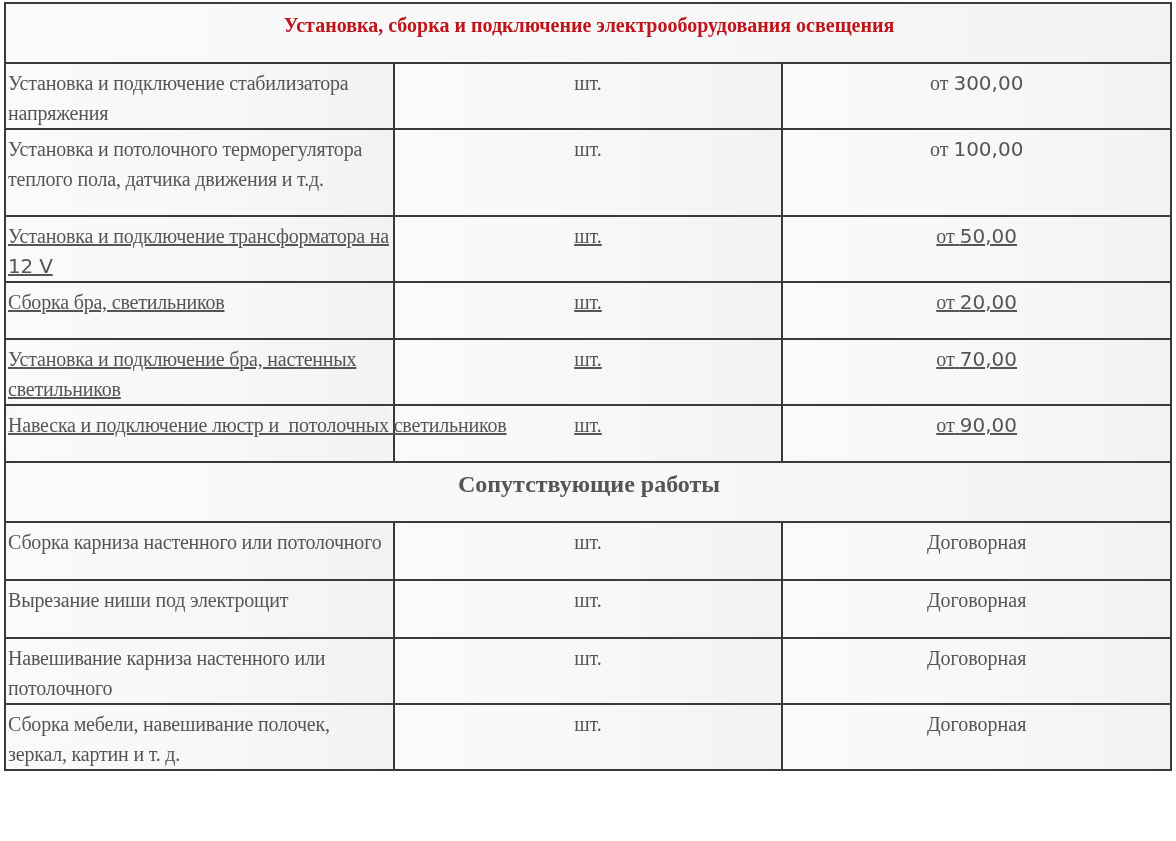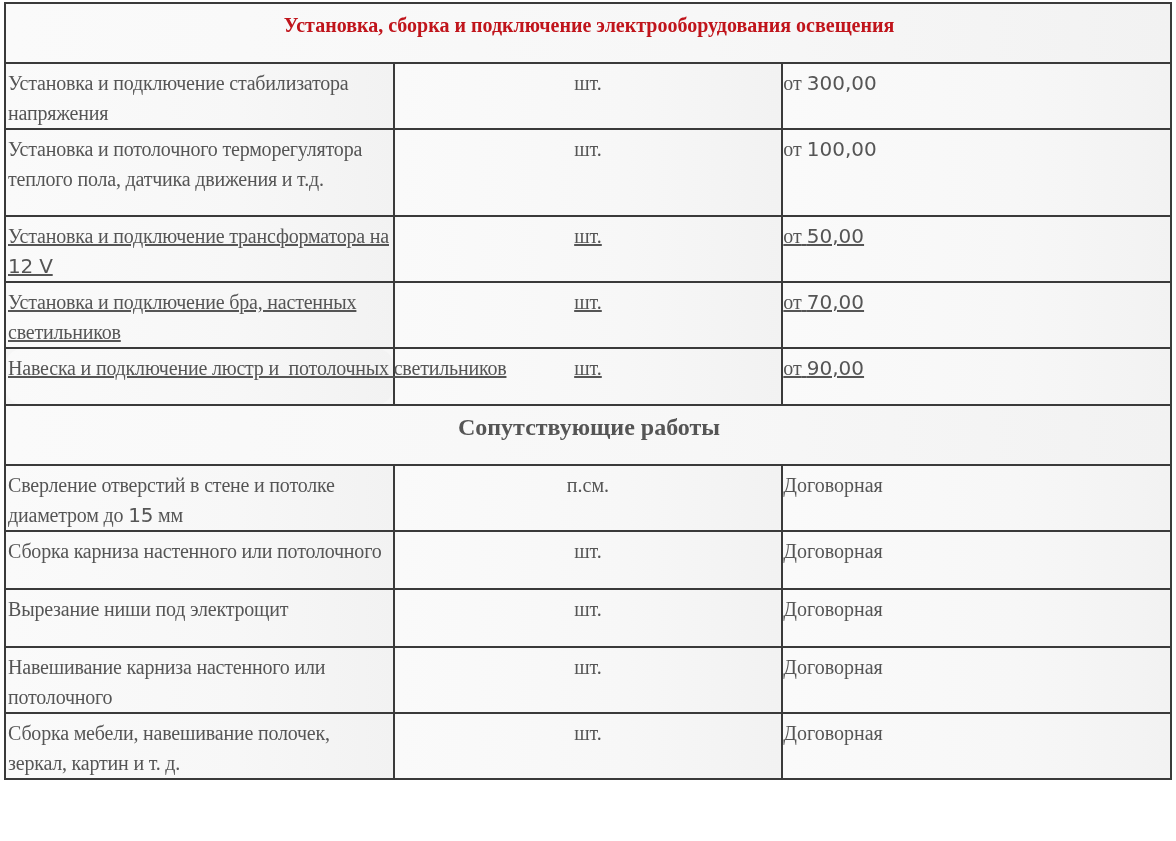--- a/index.html
+++ b/index.html
@@ -28,21 +28,21 @@
       color: #555555;
       font-family: "Liberation Serif", "DejaVu Serif", serif;
       font-size: 20px;
       line-height: 30px;
       padding: 4px 0 0 2px;
       background: linear-gradient(90deg, #fafafa 0%, #f7f7f7 60%, #f2f2f2 100%);
       margin-top: 8px;
     }
     table.price td.col-name { width: 804px; letter-spacing: -0.2px; }
     table.price td.col-unit { width: 176px; text-align: center; padding-left: 0; border-radius: 7px; }
-    table.price td.col-price { text-align: left; padding-left: 0; }
+    table.price td.col-price { text-align: center; padding-left: 0; }
     .num {
       font-family: "DejaVu Sans", "Liberation Sans", sans-serif;
       font-size: 20px;
       color: #555555;
     }
     tr.section td {
       text-align: center;
       font-weight: bold;
       padding-top: 6px;
     }
@@ -80,43 +80,43 @@
         <td class="col-unit">шт.</td>
         <td class="col-price"><span>от</span> <span class="num">100,00</span></td>
       </tr>
 
       <tr class="h57">
         <td class="col-name"><span>Установка и подключение трансформатора на</span> <span class="num">12 V</span></td>
         <td class="col-unit">шт.</td>
         <td class="col-price"><span>от</span> <span class="num">50,00</span></td>
       </tr>
 
+      <tr class="h57">
+        <td class="col-name">Сборка бра, светильников</td>
+        <td class="col-unit">шт.</td>
+        <td class="col-price"><span>от</span> <span class="num">20,00</span></td>
+      </tr>
 
       <tr class="h57">
         <td class="col-name">Установка и подключение бра, настенных светильников</td>
         <td class="col-unit">шт.</td>
         <td class="col-price"><span>от</span> <span class="num">70,00</span></td>
       </tr>
 
 
       <tr class="h57">
         <td class="col-name" style="white-space:pre;border-radius:19px;">Навеска и подключение люстр и  потолочных светильников</td>
         <td class="col-unit">шт.</td>
         <td class="col-price"><span>от</span> <span class="num">90,00</span></td>
       </tr>
 
       <tr class="section gray h58">
         <td colspan="3">Сопутствующие работы</td>
       </tr>
 
-      <tr class="h58">
-        <td class="col-name"><span>Сверление отверстий в стене и потолке диаметром до</span> <span class="num">15</span> <span>мм</span></td>
-        <td class="col-unit">п.см.</td>
-        <td class="col-price">Договорная</td>
-      </tr>
 
       <tr class="h58">
         <td class="col-name">Сборка карниза настенного или потолочного</td>
         <td class="col-unit">шт.</td>
         <td class="col-price">Договорная</td>
       </tr>
 
       <tr class="h58">
         <td class="col-name">Вырезание ниши под электрощит</td>
         <td class="col-unit">шт.</td>

